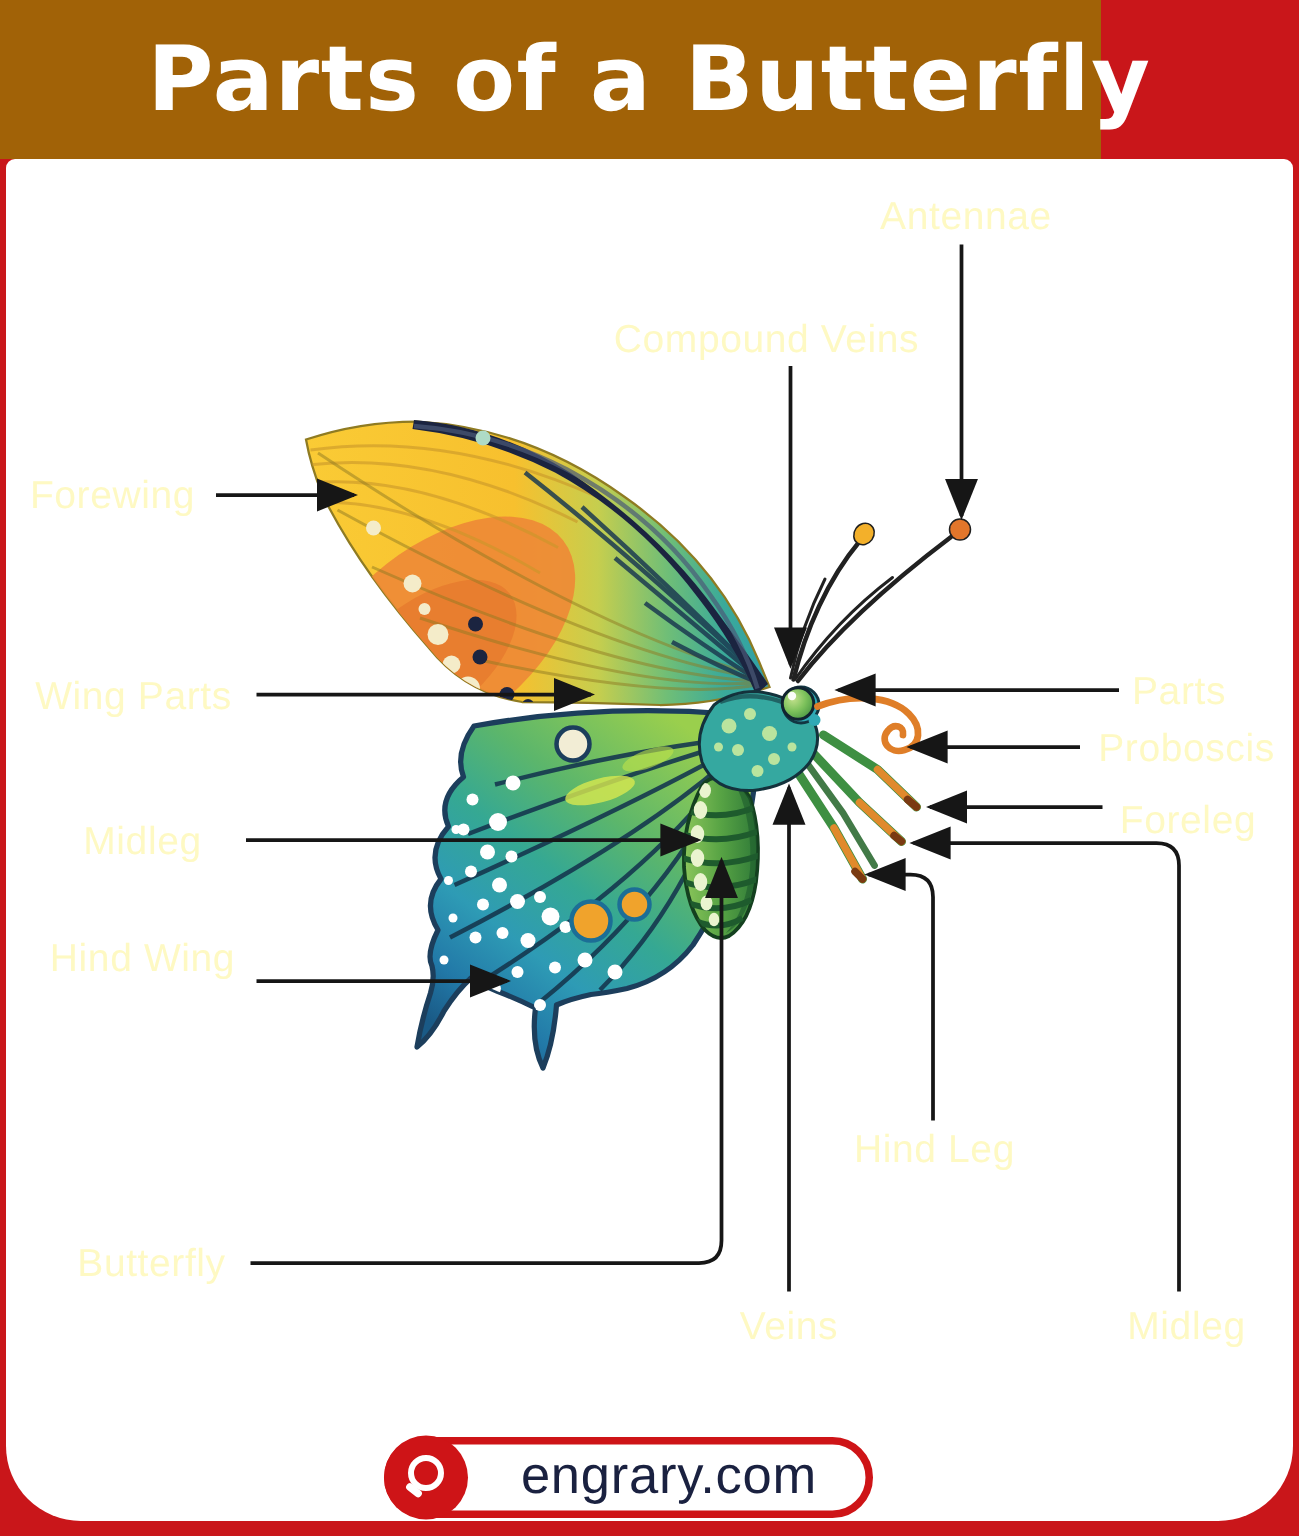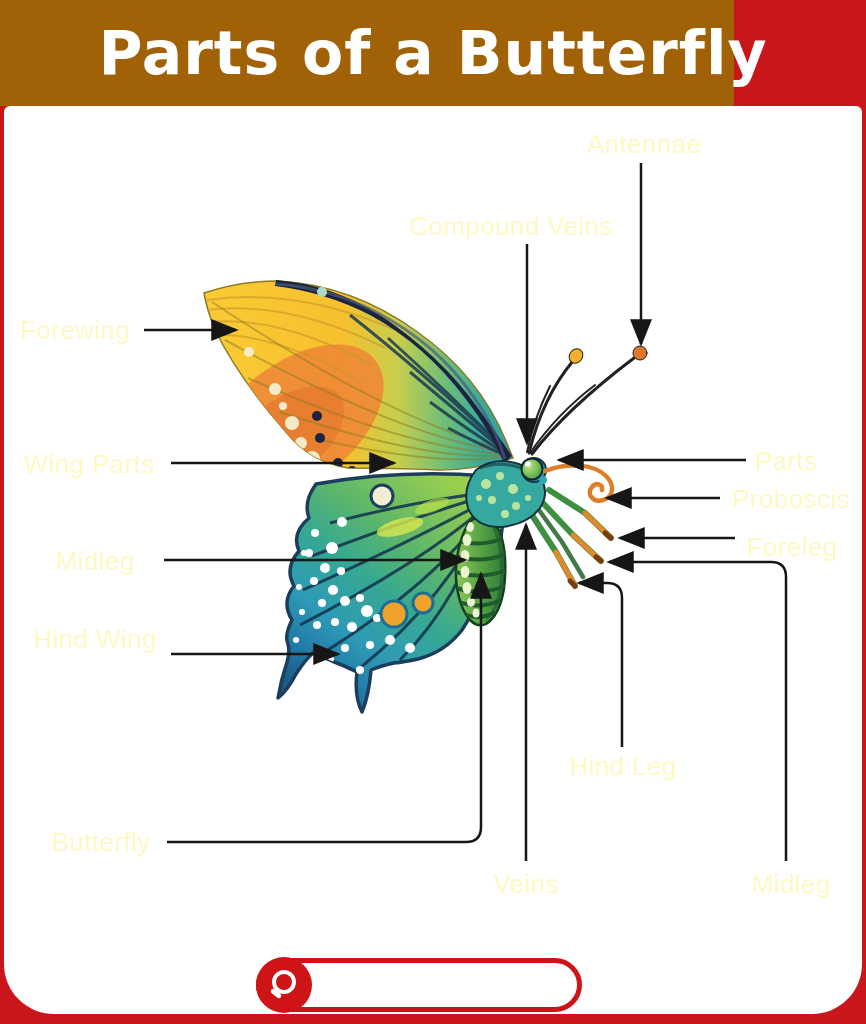--- a/index.html
+++ b/index.html
@@ -292,13 +292,14 @@
 <div class="lbl" style="left:101px;top:842px">Butterfly</div>
 <div class="lbl" style="left:526px;top:884px">Veins</div>
 <div class="lbl" style="left:791px;top:884px">Midleg</div>
 
 <div class="logo">
   <div class="pill"></div>
   <div class="circle">
     <span class="ring"></span>
     <span class="handle"></span>
   </div>
+  <div class="site">engrary.com</div>
 </div>
 
 </body></html>

